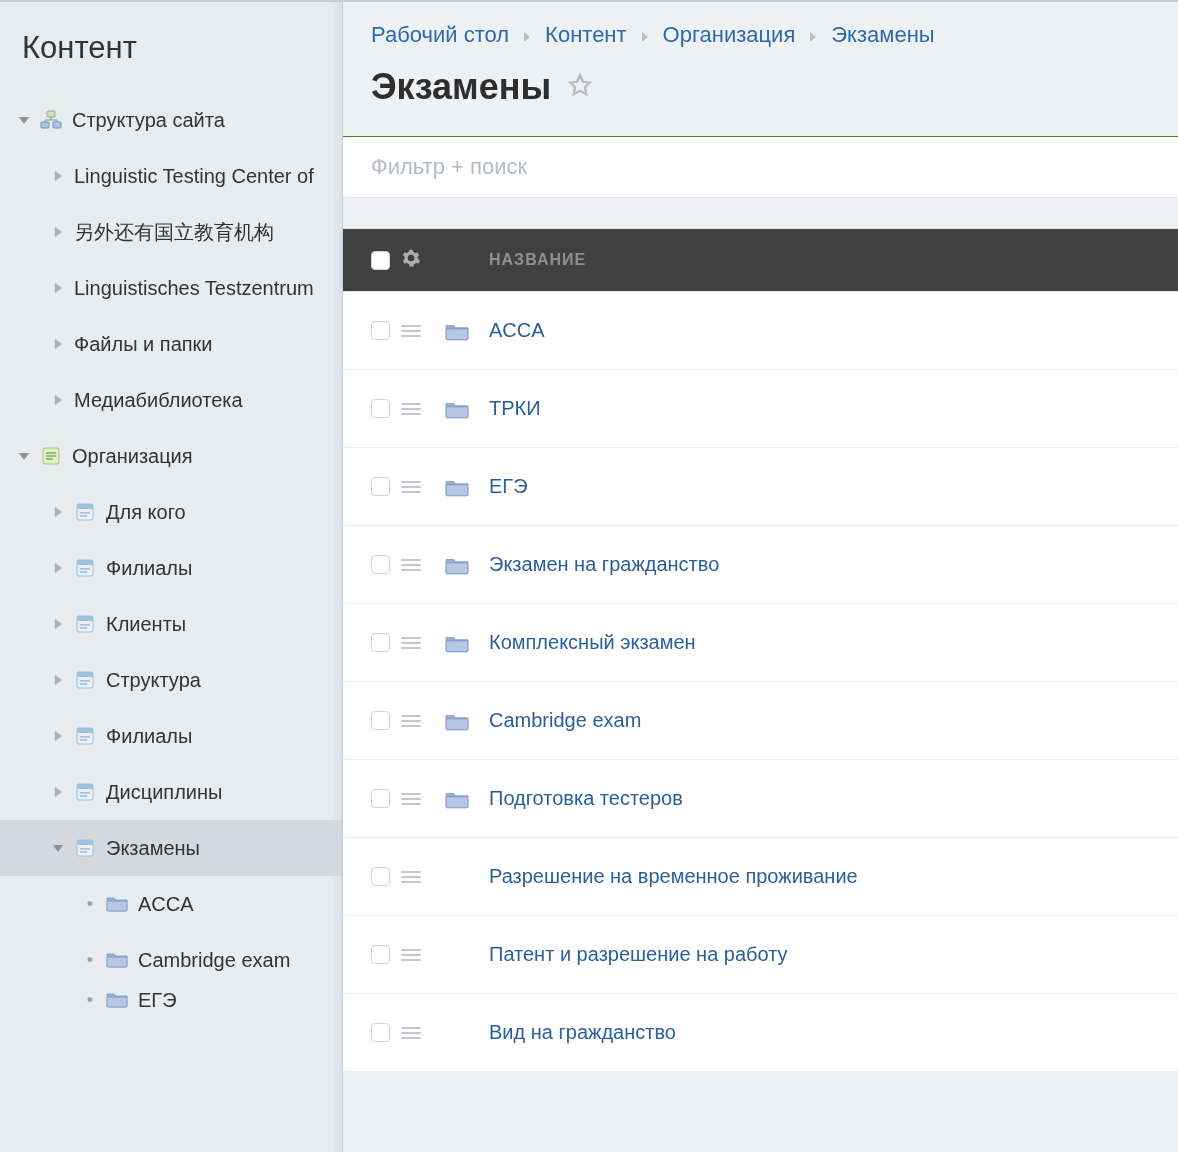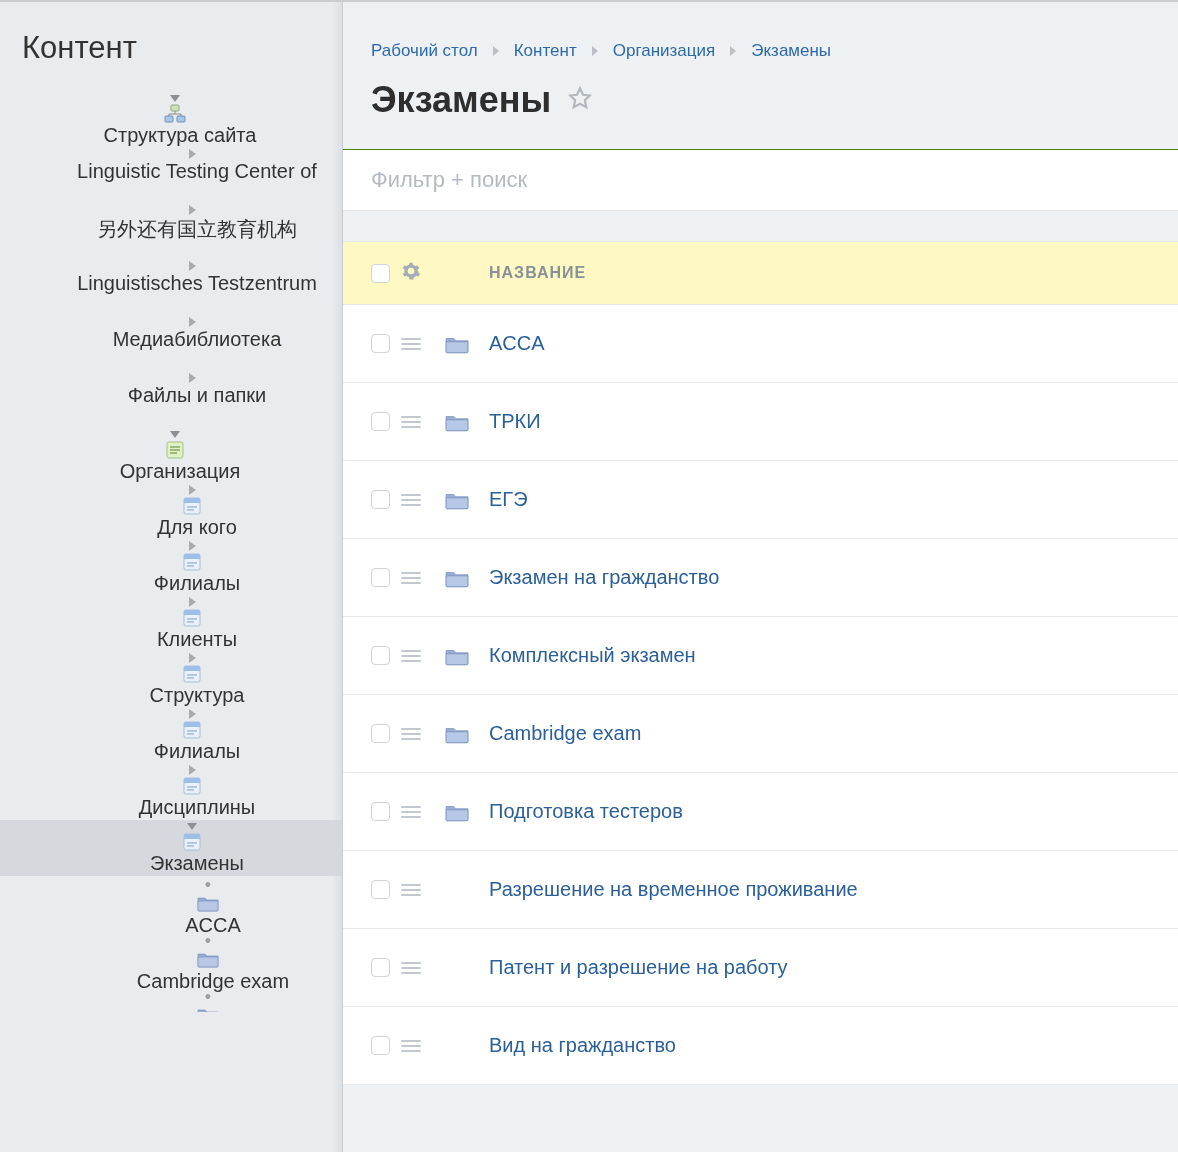--- a/index.html
+++ b/index.html
@@ -28,21 +28,20 @@
       color: #333;
       padding: 8px 0 26px 22px;
     }
     .tree { list-style: none; }
     .tree-item {
       display: flex;
       align-items: center;
       height: 56px;
       cursor: pointer;
       white-space: nowrap;
-      flex-direction: column;
     }
     .tree-item.level-0 { padding-left: 18px; }
     .tree-item.level-1 { padding-left: 52px; }
     .tree-item.level-2 { padding-left: 84px; }
     .tree-item.selected { background: #d5d9dd; }
     .tree-arrow {
       width: 12px;
       height: 12px;
       margin-right: 10px;
       flex-shrink: 0;
@@ -82,22 +81,21 @@
       min-width: 0;
       display: flex;
       flex-direction: column;
       background: #eef1f4;
     }
     .breadcrumb {
       display: flex;
       align-items: center;
       gap: 14px;
       padding: 20px 0 18px 28px;
-      font-size: 17px;
-      margin-top: 19px;
+      font-size: 22px;
     }
     .breadcrumb-item { color: #2f6aa8; cursor: pointer; }
     .breadcrumb-sep svg polygon { fill: #b9bfc5; }
     .page-title-wrap {
       display: flex;
       align-items: center;
       gap: 16px;
       padding: 0 0 28px 28px;
     }
     .page-title {
@@ -123,21 +121,21 @@
       color: #333;
       width: 100%;
       background: transparent;
     }
     .filter-input::placeholder { color: #b4bac1; }
     .table-wrap { margin-top: 30px; }
     .grid-header {
       display: flex;
       align-items: center;
       height: 64px;
-      background: #fef9c3;
+      background: #404040;
       border-top: 1px solid #e3e6ea;
       border-bottom: 1px solid #e3e6ea;
       padding: 0 28px;
     }
     .col-check { width: 30px; display: flex; align-items: center; }
     .col-gear  { width: 44px; display: flex; align-items: center; }
     .col-icon  { width: 44px; display: flex; align-items: center; }
     .col-name  { flex: 1; }
     .hdr-name {
       font-size: 16px;
@@ -234,29 +232,29 @@
           </svg>
         </span>
       <span class="tree-label">Linguistisches Testzentrum</span>
     </li>
     <li class="tree-item level-1">
       <span class="tree-arrow arrow-right">
           <svg width="12" height="12" viewBox="0 0 12 12">
             <polygon points="3,1 10,6 3,11"></polygon>
           </svg>
         </span>
+      <span class="tree-label">Файлы и папки</span>
+    </li>
+    <li class="tree-item level-1">
+      <span class="tree-arrow arrow-right">
+          <svg width="12" height="12" viewBox="0 0 12 12">
+            <polygon points="3,1 10,6 3,11"></polygon>
+          </svg>
+        </span>
       <span class="tree-label">Медиабиблиотека</span>
-    </li>
-    <li class="tree-item level-1">
-      <span class="tree-arrow arrow-right">
-          <svg width="12" height="12" viewBox="0 0 12 12">
-            <polygon points="3,1 10,6 3,11"></polygon>
-          </svg>
-        </span>
-      <span class="tree-label">Файлы и папки</span>
     </li>
 
     <li class="tree-item level-0">
       <span class="tree-arrow arrow-down">
           <svg width="12" height="12" viewBox="0 0 12 12">
             <polygon points="1,3 11,3 6,10"></polygon>
           </svg>
         </span>
       <span class="tree-icon-page">
         <svg width="22" height="20" viewBox="0 0 22 20">

